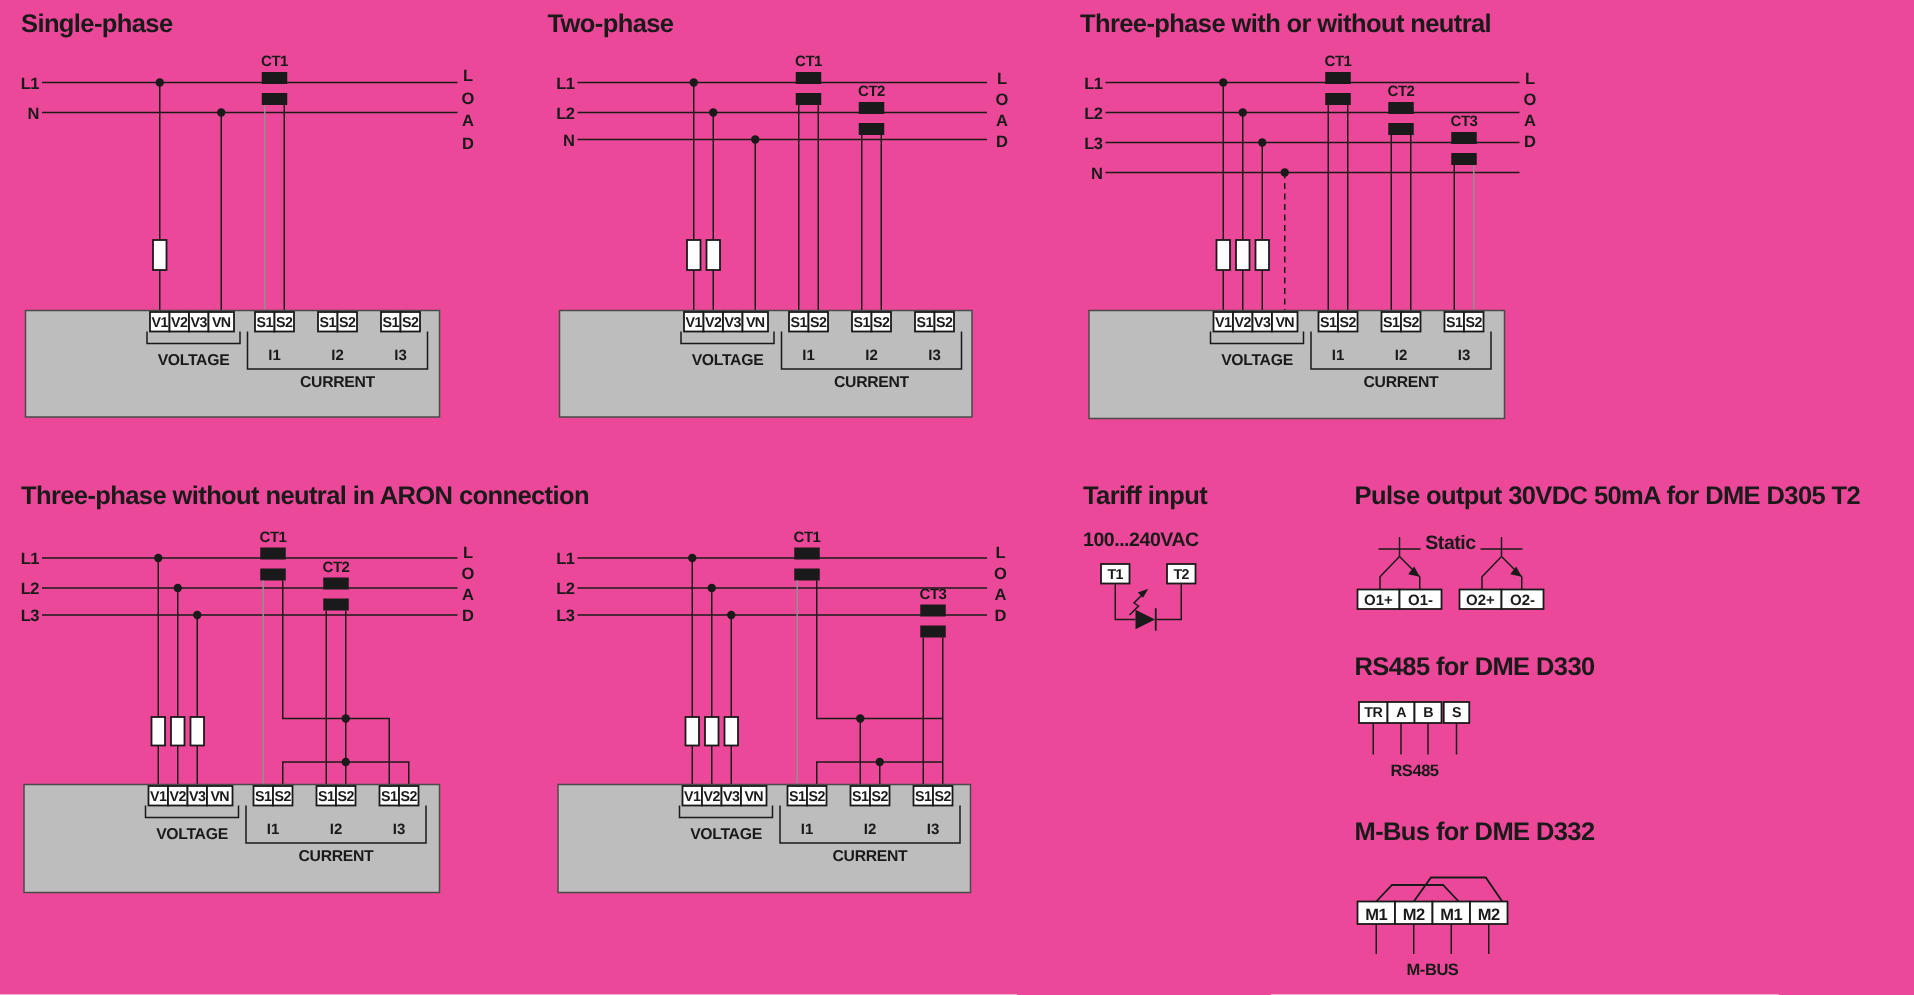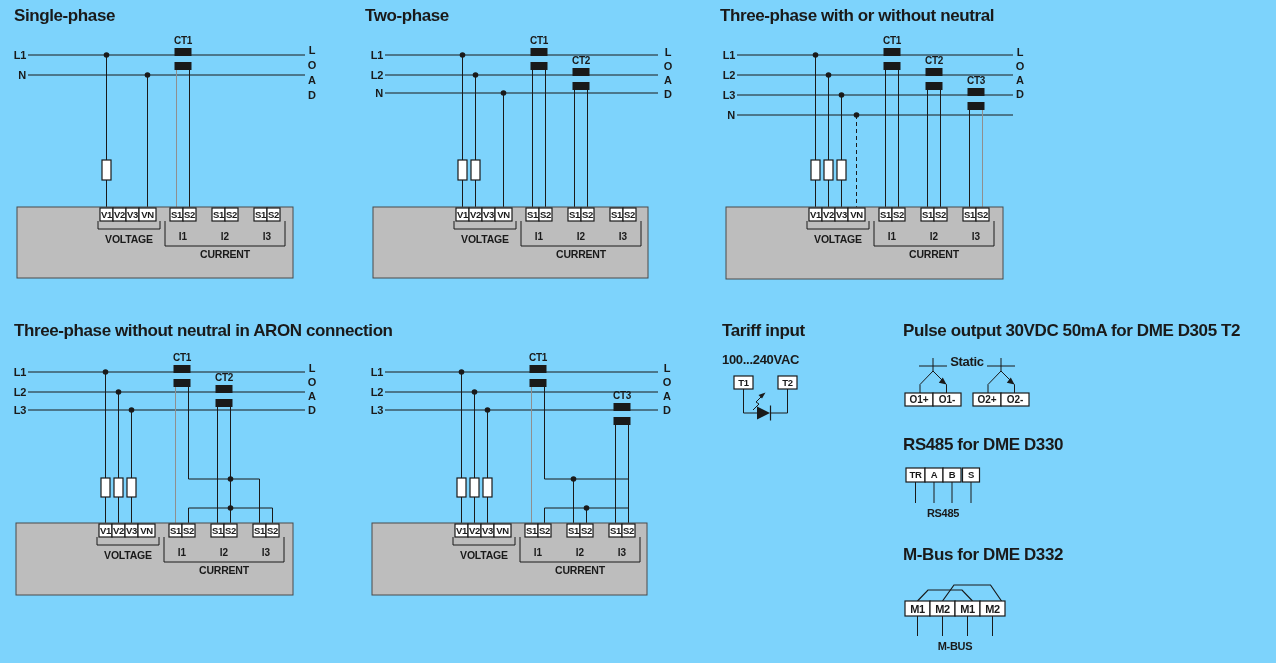--- a/index.html
+++ b/index.html
@@ -1,16 +1,16 @@
 <!DOCTYPE html>
 <html><head>
 <meta charset="utf-8">
 <style>
   html,body{margin:0;padding:0;background:#ffffff;}
-  .page{position:relative;width:1276px;height:663px;background:#7dd3fc;overflow:hidden;}
+  .page{position:relative;width:1276px;height:663px;background:#ec4899;overflow:hidden;}
   svg{position:absolute;left:0;top:0;}
   svg text{fill:#1a1a1a;font-family:"Liberation Sans",sans-serif;}
   .title{font-size:17px;font-weight:bold;letter-spacing:-0.4px;}
   .plabel{font-size:11px;font-weight:bold;text-anchor:end;letter-spacing:-0.3px;}
   .load{font-size:11px;font-weight:bold;text-anchor:middle;}
   .ct{font-size:10px;font-weight:bold;text-anchor:middle;letter-spacing:-0.3px;}
   .term{font-size:9.5px;font-weight:bold;text-anchor:middle;letter-spacing:-0.4px;}
   .grp{font-size:10px;font-weight:bold;text-anchor:middle;}
   .sec{font-size:10.5px;font-weight:bold;text-anchor:middle;letter-spacing:-0.2px;}
   .small{font-size:13px;font-weight:bold;letter-spacing:-0.3px;}

